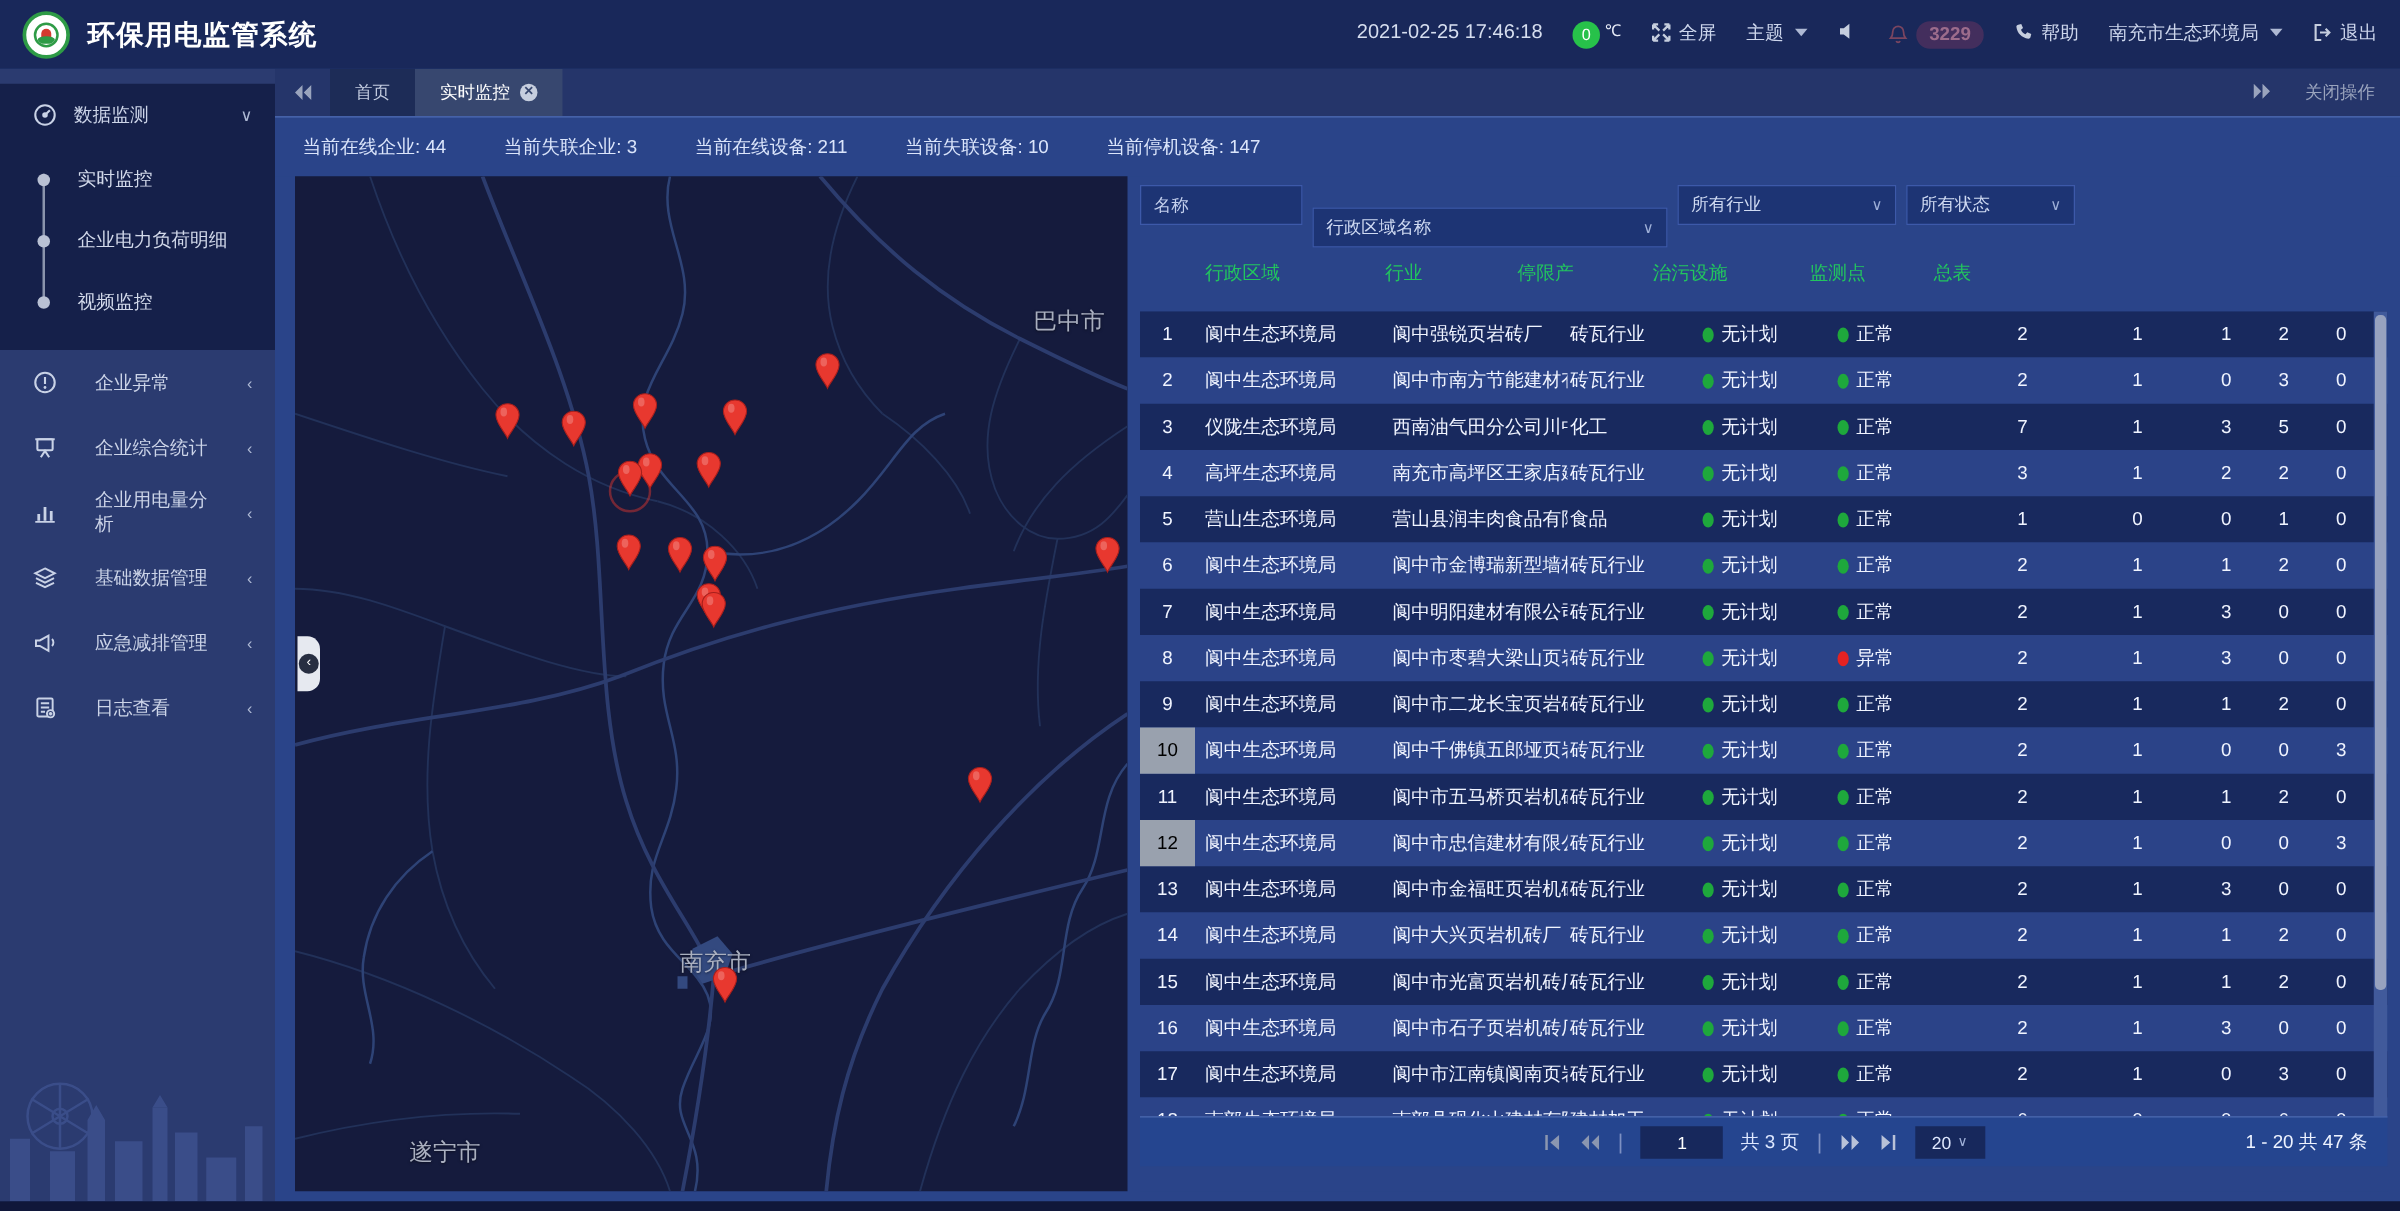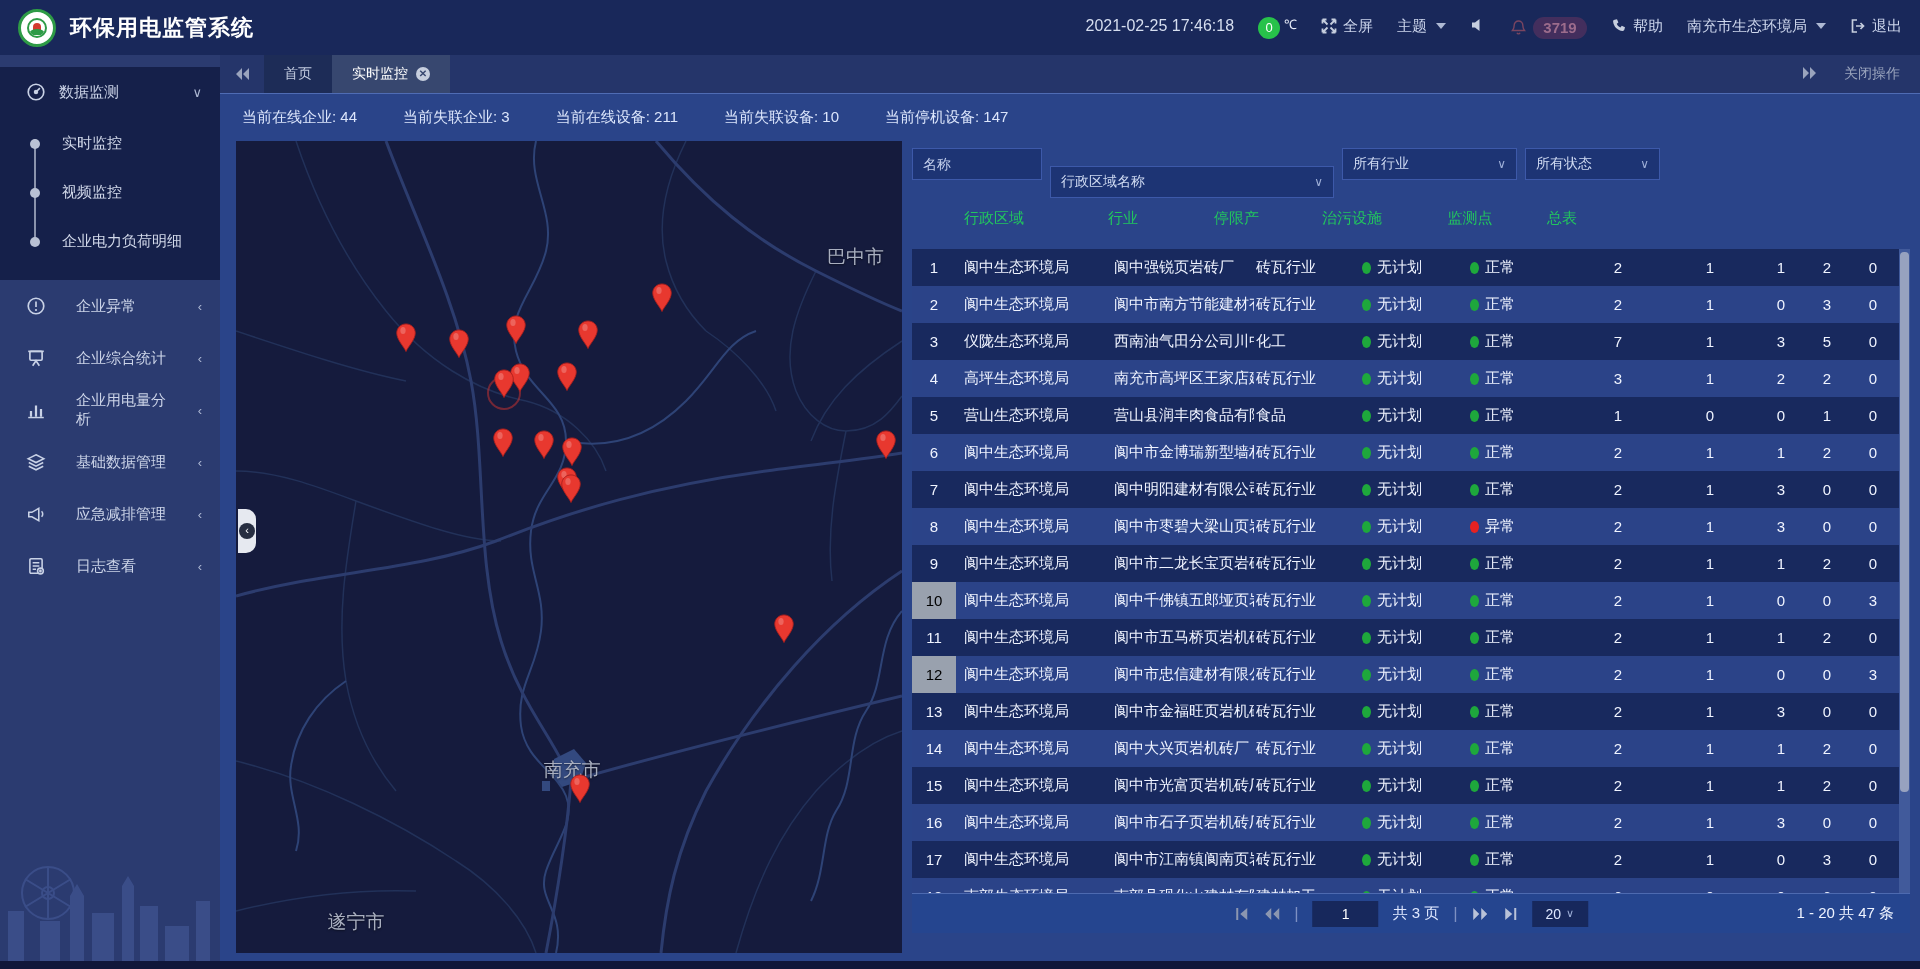--- a/index.html
+++ b/index.html
@@ -134,21 +134,21 @@
             </svg>
           </span>
       </span>
       <span class="h-item">
         <span>
             <svg width="17" height="17" viewBox="0 0 17 17" fill="none" stroke="#7a4560" stroke-width="1.4">
               <path d="M8.5 2a4.3 4.3 0 0 0-4.3 4.3c0 3.2-1.2 4.6-1.7 5.2h12c-.5-.6-1.7-2-1.7-5.2A4.3 4.3 0 0 0 8.5 2z"></path>
               <path d="M7 13.8a1.6 1.6 0 0 0 3 0"></path>
             </svg>
           </span>
-        <span class="bell-badge">3719</span>
+        <span class="bell-badge">3229</span>
       </span>
       <span class="h-item">
         <span>
             <svg width="16" height="16" viewBox="0 0 16 16">
               <path d="M3.6 1.8 6 1.2l1.4 3.2-1.6 1.4c.6 1.7 1.9 3 3.6 3.6l1.4-1.6 3.2 1.4-.6 2.4c-.2.8-1 1.4-1.8 1.3C6.4 12.3 2.7 8.6 2.1 3.4c-.1-.8.7-1.4 1.5-1.6z" fill="#c6cede"></path>
             </svg>
           </span>
         <span>帮助</span>
       </span>
       <span class="h-item">
@@ -199,25 +199,25 @@
           <span class="sb-chevron">∨</span>
         </div>
         <div class="sb-sub">
           <span class="rail"></span>
           <div class="sb-sub-item">
             <span class="dot"></span>
             <span>实时监控</span>
           </div>
           <div class="sb-sub-item">
             <span class="dot"></span>
-            <span>视频监控</span>
+            <span>企业电力负荷明细</span>
           </div>
           <div class="sb-sub-item">
             <span class="dot"></span>
-            <span>企业电力负荷明细</span>
+            <span>视频监控</span>
           </div>
         </div>
       </div>
       <div class="sb-group">
         <div class="sb-item sb-collapsed">
           <span class="sb-icon">
             <svg width="20" height="20" viewBox="0 0 18 18" fill="none" stroke="#c9d2e6" stroke-width="1.5">
               <circle cx="9" cy="9" r="7"></circle>
               <path d="M9 5v5"></path>
               <circle cx="9" cy="12.6" r="1" fill="#c9d2e6" stroke="none"></circle>

